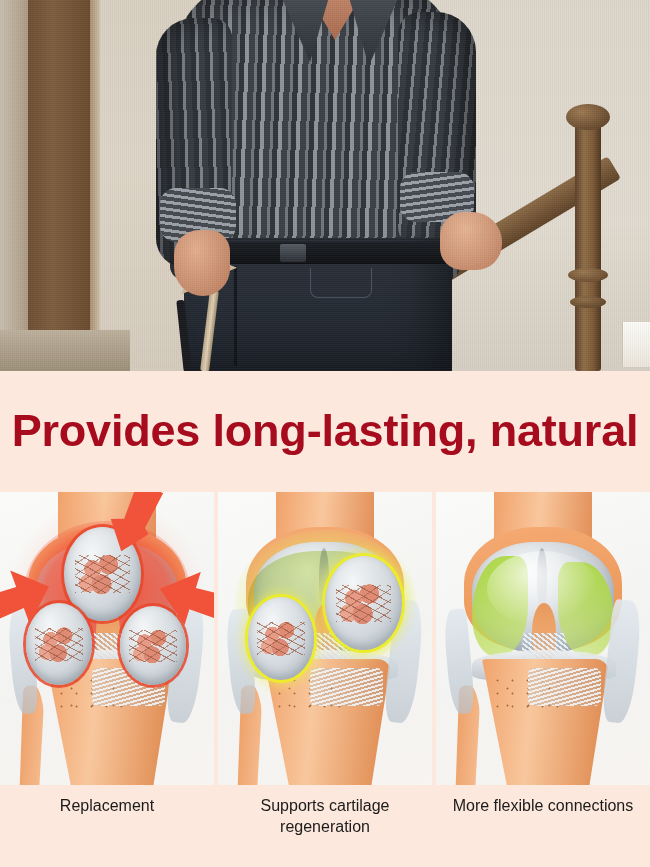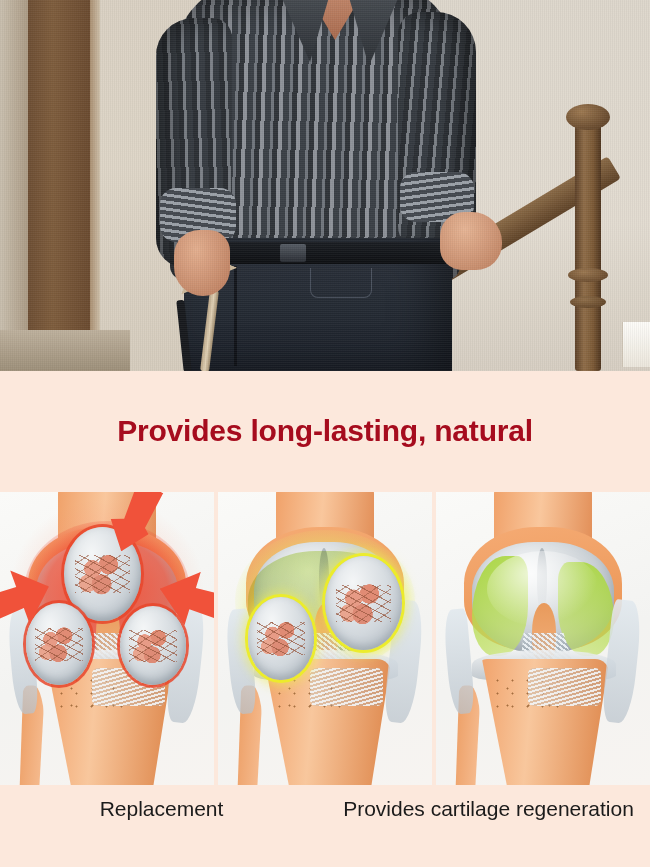--- a/index.html
+++ b/index.html
@@ -204,21 +204,21 @@
   
   .headline-band{
     position:relative;
     width:650px; height:121px;
     background:#fce8dc;
     display:flex; flex-direction:column;
     align-items:center; justify-content:center;
   }
   .headline{
     color:#a60c1e;
-    font-size:30px; font-weight:bold;
+    font-size:45px; font-weight:bold;
     line-height:1.22; text-align:center;
     letter-spacing:-.2px;
     white-space:nowrap;
   }
 
   
   .panels{
     position:relative;
     display:flex; gap:4px;
     width:650px; height:293px;
@@ -410,21 +410,21 @@
   .captions{
     display:flex; gap:4px;
     width:650px; height:82px;
     background:#fce8dc;
     padding-top:10px;
   }
   .caption{
     flex:1 1 0;
     text-align:center;
     color:#1b1b1b;
-    font-size:21px;
+    font-size:16px;
     line-height:1.32;
     padding:0 8px;
   }
 </style>
 </head>
 <body>
 
 <div class="page">
 
   <div class="hero">
@@ -554,16 +554,17 @@
         <div class="fibula"></div>
         <div class="lig-left"></div>
         <div class="lig-right"></div>
         <div class="lig-fan"></div>
       </div>
     </div>
   </div>
 
   <div class="captions">
     <div class="caption">Replacement</div>
-    <div class="caption">Provides cartilage regeneration</div>
+    <div class="caption">Supports cartilage regeneration</div>
+    <div class="caption">More flexible connections</div>
   </div>
 
 </div>
 
 </body></html>

